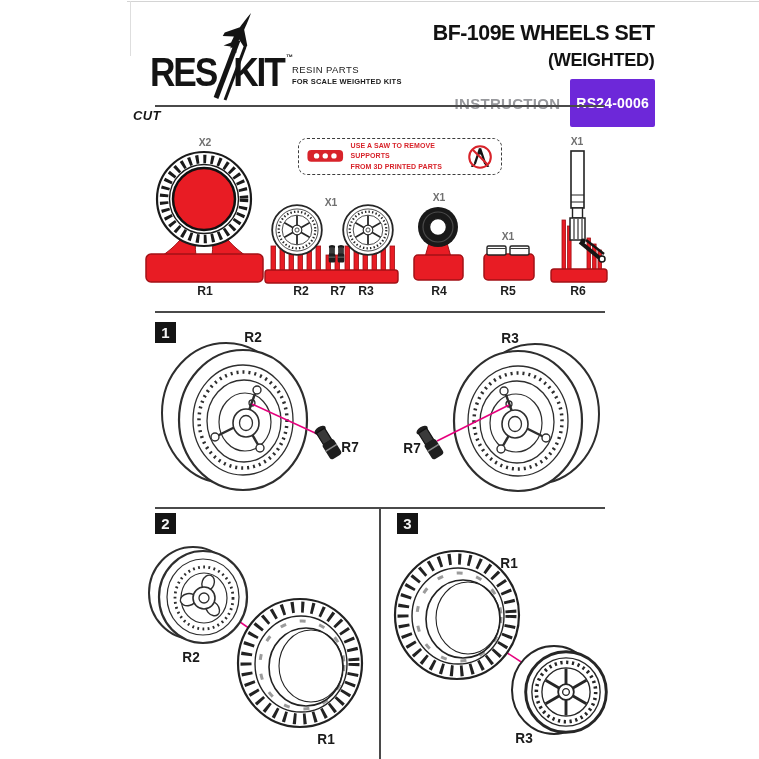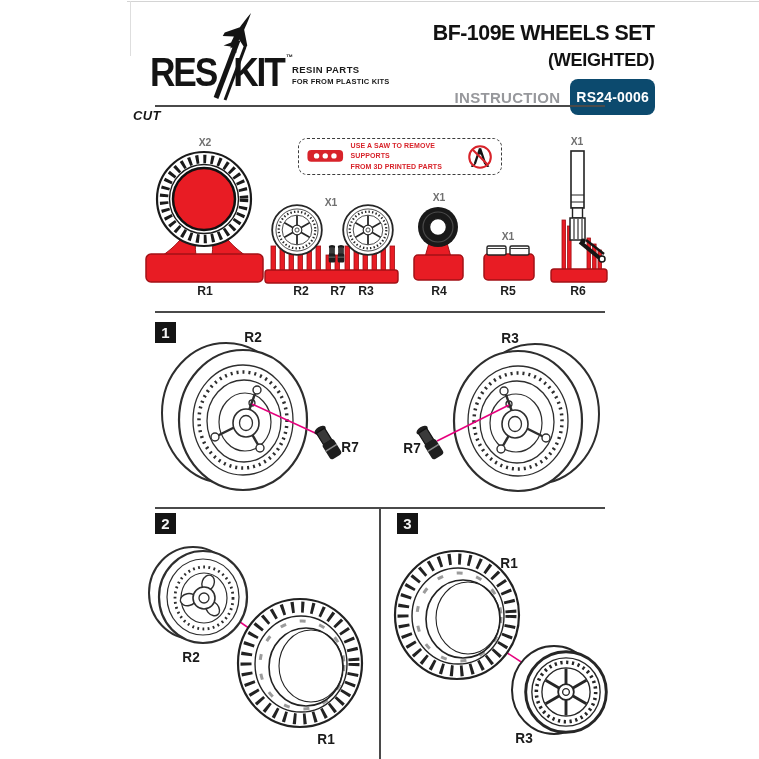--- a/index.html
+++ b/index.html
@@ -10,31 +10,31 @@
   .hair-left{position:absolute;left:130px;top:1px;width:1px;height:55px;background:#dedede;z-index:0;}
 
   
   .brand{position:absolute;left:150px;top:52px;z-index:2;display:flex;align-items:flex-start;
          font-size:41px;font-weight:bold;letter-spacing:-2.5px;color:#141414;
          transform:scaleX(.86);transform-origin:left top;line-height:1;}
   .brand .gap{width:20px;}
   .brand sup{font-size:8px;letter-spacing:0;margin-left:3px;margin-top:2px;}
   .jet-slash{position:absolute;left:196px;top:10px;z-index:3;}
   .tagline{position:absolute;left:292px;top:64px;z-index:2;color:#1a1a1a;}
-  .tagline .t1{font-size:9.5px;font-weight:bold;letter-spacing:.4px;}
+  .tagline .t1{font-size:9.5px;font-weight:normal;letter-spacing:.4px;}
   .tagline .t2{font-size:7.5px;font-weight:bold;letter-spacing:.2px;margin-top:2px;}
   .titleblock{position:absolute;right:104px;top:20px;z-index:2;text-align:right;}
   .title1{font-size:22.5px;font-weight:bold;color:#121212;letter-spacing:-.5px;
           transform:scaleX(.95);transform-origin:right top;white-space:nowrap;}
   .title2{font-size:19px;font-weight:bold;color:#121212;letter-spacing:-.3px;margin-top:3px;
           transform:scaleX(.95);transform-origin:right top;}
   .instrow{margin-top:8px;display:flex;justify-content:flex-end;align-items:center;gap:10px;}
   .instword{font-size:15px;font-weight:bold;color:#97989c;letter-spacing:.3px;}
-  .codebadge{background:#0c4a6e;color:#fff;font-size:14px;font-weight:bold;
-             padding:10px 6px;border-radius:8px;letter-spacing:.2px;}
+  .codebadge{background:#6d28d9;color:#fff;font-size:14px;font-weight:bold;
+             padding:16px 6px;border-radius:2px;letter-spacing:.2px;}
 
   
   .sep{position:absolute;left:155px;width:450px;height:2px;background:#4a4a4a;z-index:2;}
   .vdiv{position:absolute;left:379px;top:509px;width:2px;height:250px;background:#4a4a4a;z-index:2;}
 
   
   .cutlabel{position:absolute;left:133px;top:108px;font-size:13px;font-weight:bold;color:#161616;
             letter-spacing:.3px;z-index:3;font-style:italic;}
   .pl{position:absolute;font-size:13px;font-weight:bold;color:#1d1d1d;white-space:nowrap;
       transform:translateX(-50%) scaleX(.94);z-index:3;}
@@ -73,21 +73,21 @@
     </g>
     <g transform="translate(44,22) rotate(30)">
       <path d="M0,-22 C1.5,-14 2,-9 2.5,-4 L13,8 L13,12 L3,7 L2.5,13.5 L7.5,20 L0.8,17.2
                L0,19 L-0.8,17.2 L-7.5,20 L-2.5,13.5 L-3,7 L-13,12 L-13,8 L-2.5,-4
                C-2,-9 -1.5,-14 0,-22 Z" fill="#141414"></path>
     </g>
   </svg>
 
   <div class="tagline">
     <div class="t1">RESIN PARTS</div>
-    <div class="t2">FOR FROM PLASTIC KITS</div>
+    <div class="t2">FOR SCALE WEIGHTED KITS</div>
   </div>
 
   <div class="titleblock">
     <div class="title1">BF-109E WHEELS SET</div>
     <div class="title2">(WEIGHTED)</div>
     <div class="instrow">
       <span class="instword">INSTRUCTION</span>
       <span class="codebadge">RS24-0006</span>
     </div>
   </div>

